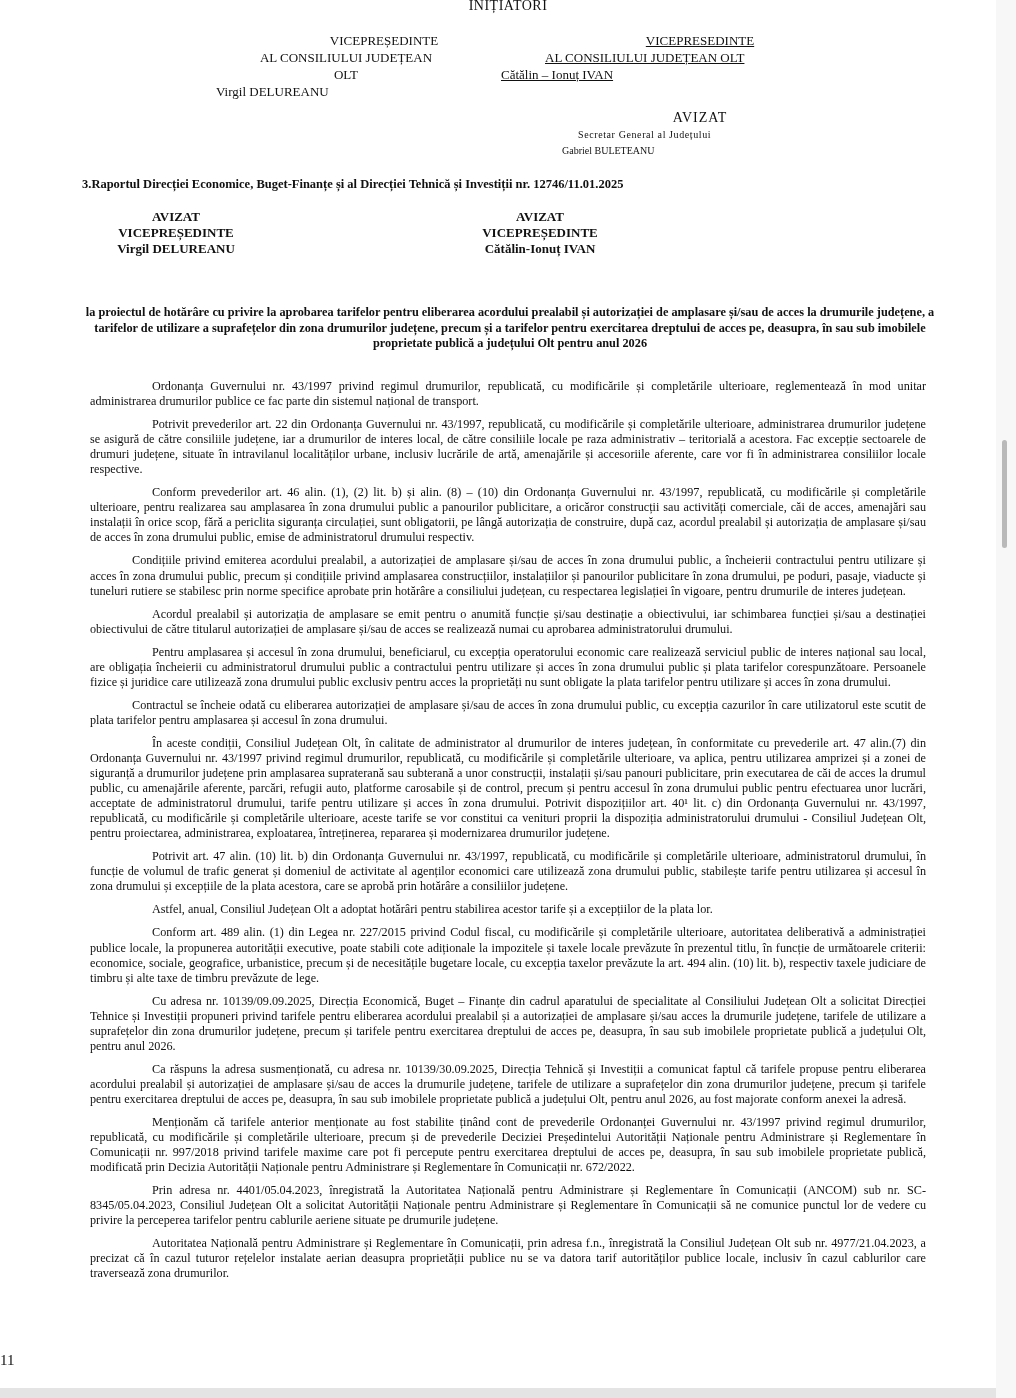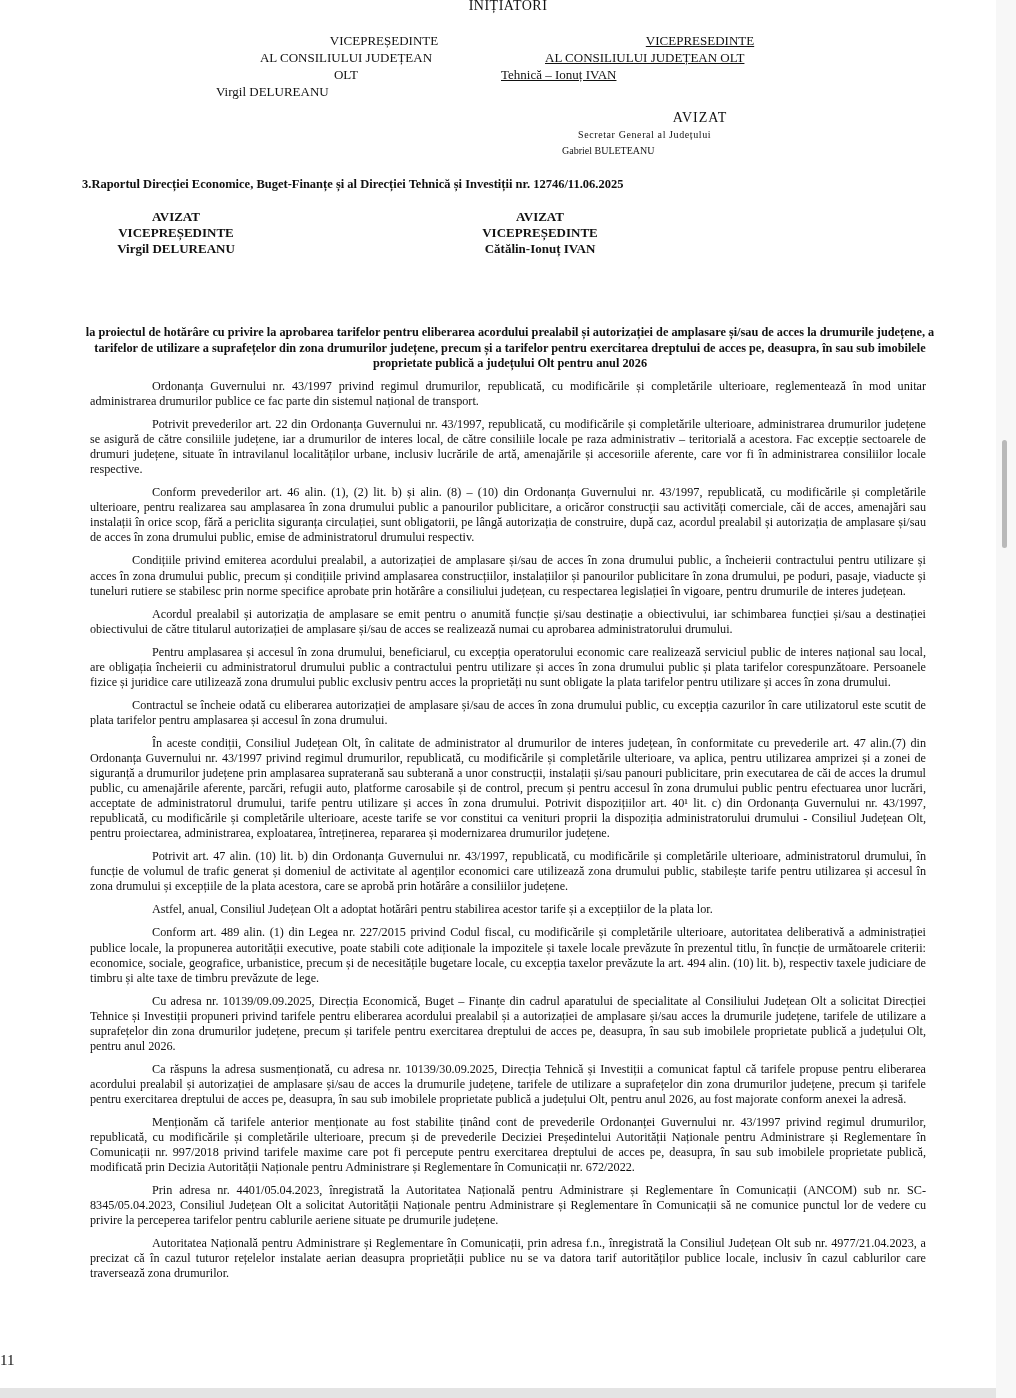--- a/index.html
+++ b/index.html
@@ -41,21 +41,21 @@
 
   .report-ref { left: 82px; top: 177px; font-size: 12.5px; font-weight: bold; }
 
   .av-block { position: absolute; font-size: 13px; font-weight: bold; line-height: 16px; text-align: center; }
   .av1 { left: 112px; top: 209px; width: 128px; }
   .av2 { left: 470px; top: 209px; width: 140px; }
 
   .raport-title { left: 0; width: 1016px; top: 289px; text-align: center; font-size: 13px; font-weight: bold; letter-spacing: 3px; }
   .raport-sub {
     position: absolute; left: 82px; width: 856px; top: 305px;
-    font-size: 12.3px; line-height: 15.6px; font-weight: bold; text-align: center; margin-top: 20px;
+    font-size: 12.3px; line-height: 15.6px; font-weight: bold; text-align: center;
   }
 
   .body-text {
     position: absolute; left: 82px; width: 852px; top: 371px;
     font-size: 12.2px; line-height: 15.05px; text-align: justify;
   }
   .body-text p { margin: 8px; text-indent: 62px; }
   .body-text p.i40 { text-indent: 42px; }
 
   .page-number { left: 0; width: 1016px; top: 1352px; font-size: 15px; }
@@ -69,30 +69,30 @@
 
   <div class="sig-col sig1">
     <div style="padding-left:0px; text-align:center; width:176px;">VICEPREȘEDINTE</div>
     <div style="padding-left:0px; text-align:center; width:176px; margin-left:-38px;">AL CONSILIULUI JUDEȚEAN OLT</div>
     <div style="margin-left:-80px;">Virgil DELUREANU</div>
   </div>
 
   <div class="sig-col sig2">
     <div style="text-align:center; width:190px; margin-left:60px;">VICEPRESEDINTE</div>
     <div style="white-space:nowrap;">AL CONSILIULUI JUDEȚEAN OLT</div>
-    <div style="margin-left:-44px;">Tehnică – Ionuț  IVAN</div>
+    <div style="margin-left:-44px;">Cătălin – Ionuț  IVAN</div>
   </div>
 
   <div class="abs avizat-sec">
     <div class="ttl">AVIZAT</div>
     <div class="sub">Secretar General al Județului</div>
     <div class="name">Gabriel BULETEANU</div>
   </div>
 
-  <div class="abs report-ref">3.Raportul Direcției Economice, Buget-Finanțe și al Direcției Tehnică și Investiții  nr. 12746/11.06.2025</div>
+  <div class="abs report-ref">3.Raportul Direcției Economice, Buget-Finanțe și al Direcției Tehnică și Investiții  nr. 12746/11.01.2025</div>
 
   <div class="av-block av1">
     <div>AVIZAT</div>
     <div>VICEPREȘEDINTE</div>
     <div>Virgil DELUREANU</div>
   </div>
 
   <div class="av-block av2">
     <div>AVIZAT</div>
     <div>VICEPREȘEDINTE</div>

